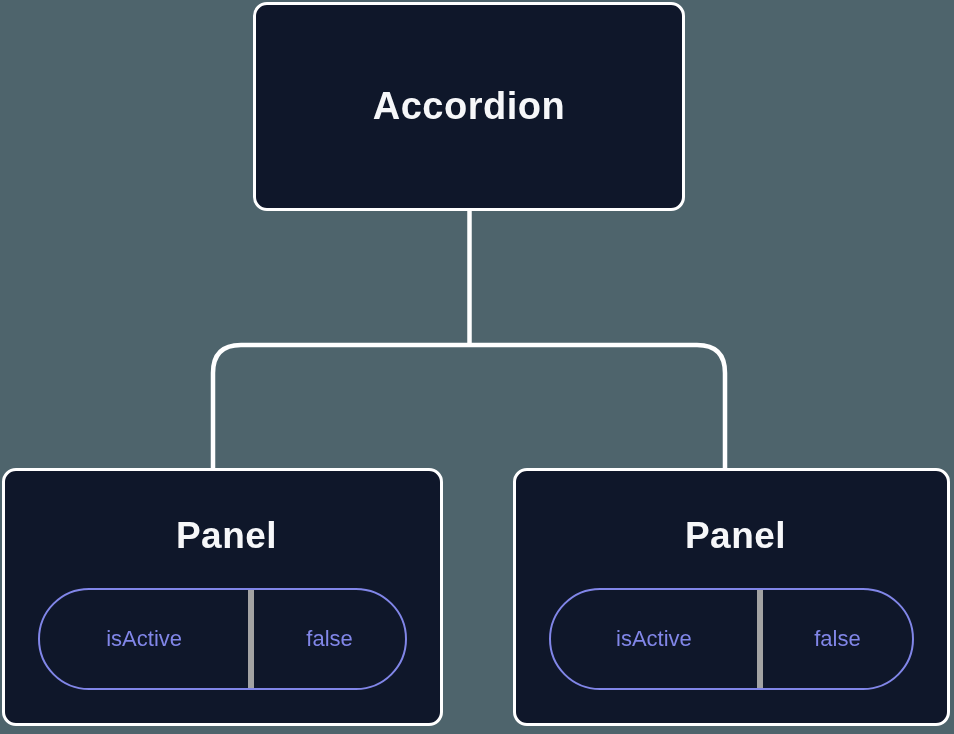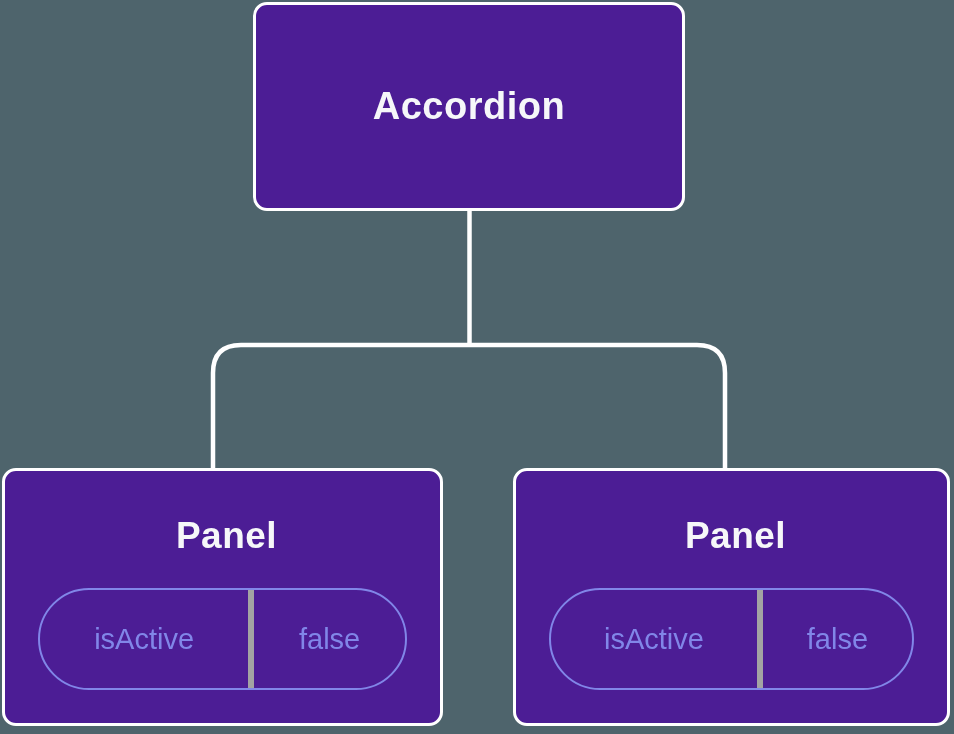--- a/index.html
+++ b/index.html
@@ -18,21 +18,21 @@
     position: absolute;
     left: 0;
     top: 0;
     width: 954px;
     height: 734px;
     pointer-events: none;
   }
   .node {
     position: absolute;
     box-sizing: border-box;
-    background: #4c1d95;
+    background: #0f172a;
     border: 3.5px solid #ffffff;
     border-radius: 14px;
   }
   .node-root {
     left: 253px;
     top: 2px;
     width: 432px;
     height: 209px;
     display: flex;
     align-items: center;
@@ -73,21 +73,21 @@
     border-radius: 51px;
     display: flex;
     align-items: stretch;
     overflow: hidden;
   }
   .state-cell {
     display: flex;
     align-items: center;
     justify-content: center;
     color: #8186e8;
-    font-size: 29px;
+    font-size: 22px;
     font-weight: 400;
     white-space: nowrap;
   }
   .state-key   { width: 58%; }
   .state-value { width: 42%; border-left: 6px solid #a3a3a3; }
 </style>
 </head>
 <body>
 
 <svg class="connectors" viewBox="0 0 954 734" xmlns="http://www.w3.org/2000/svg" aria-hidden="true">

